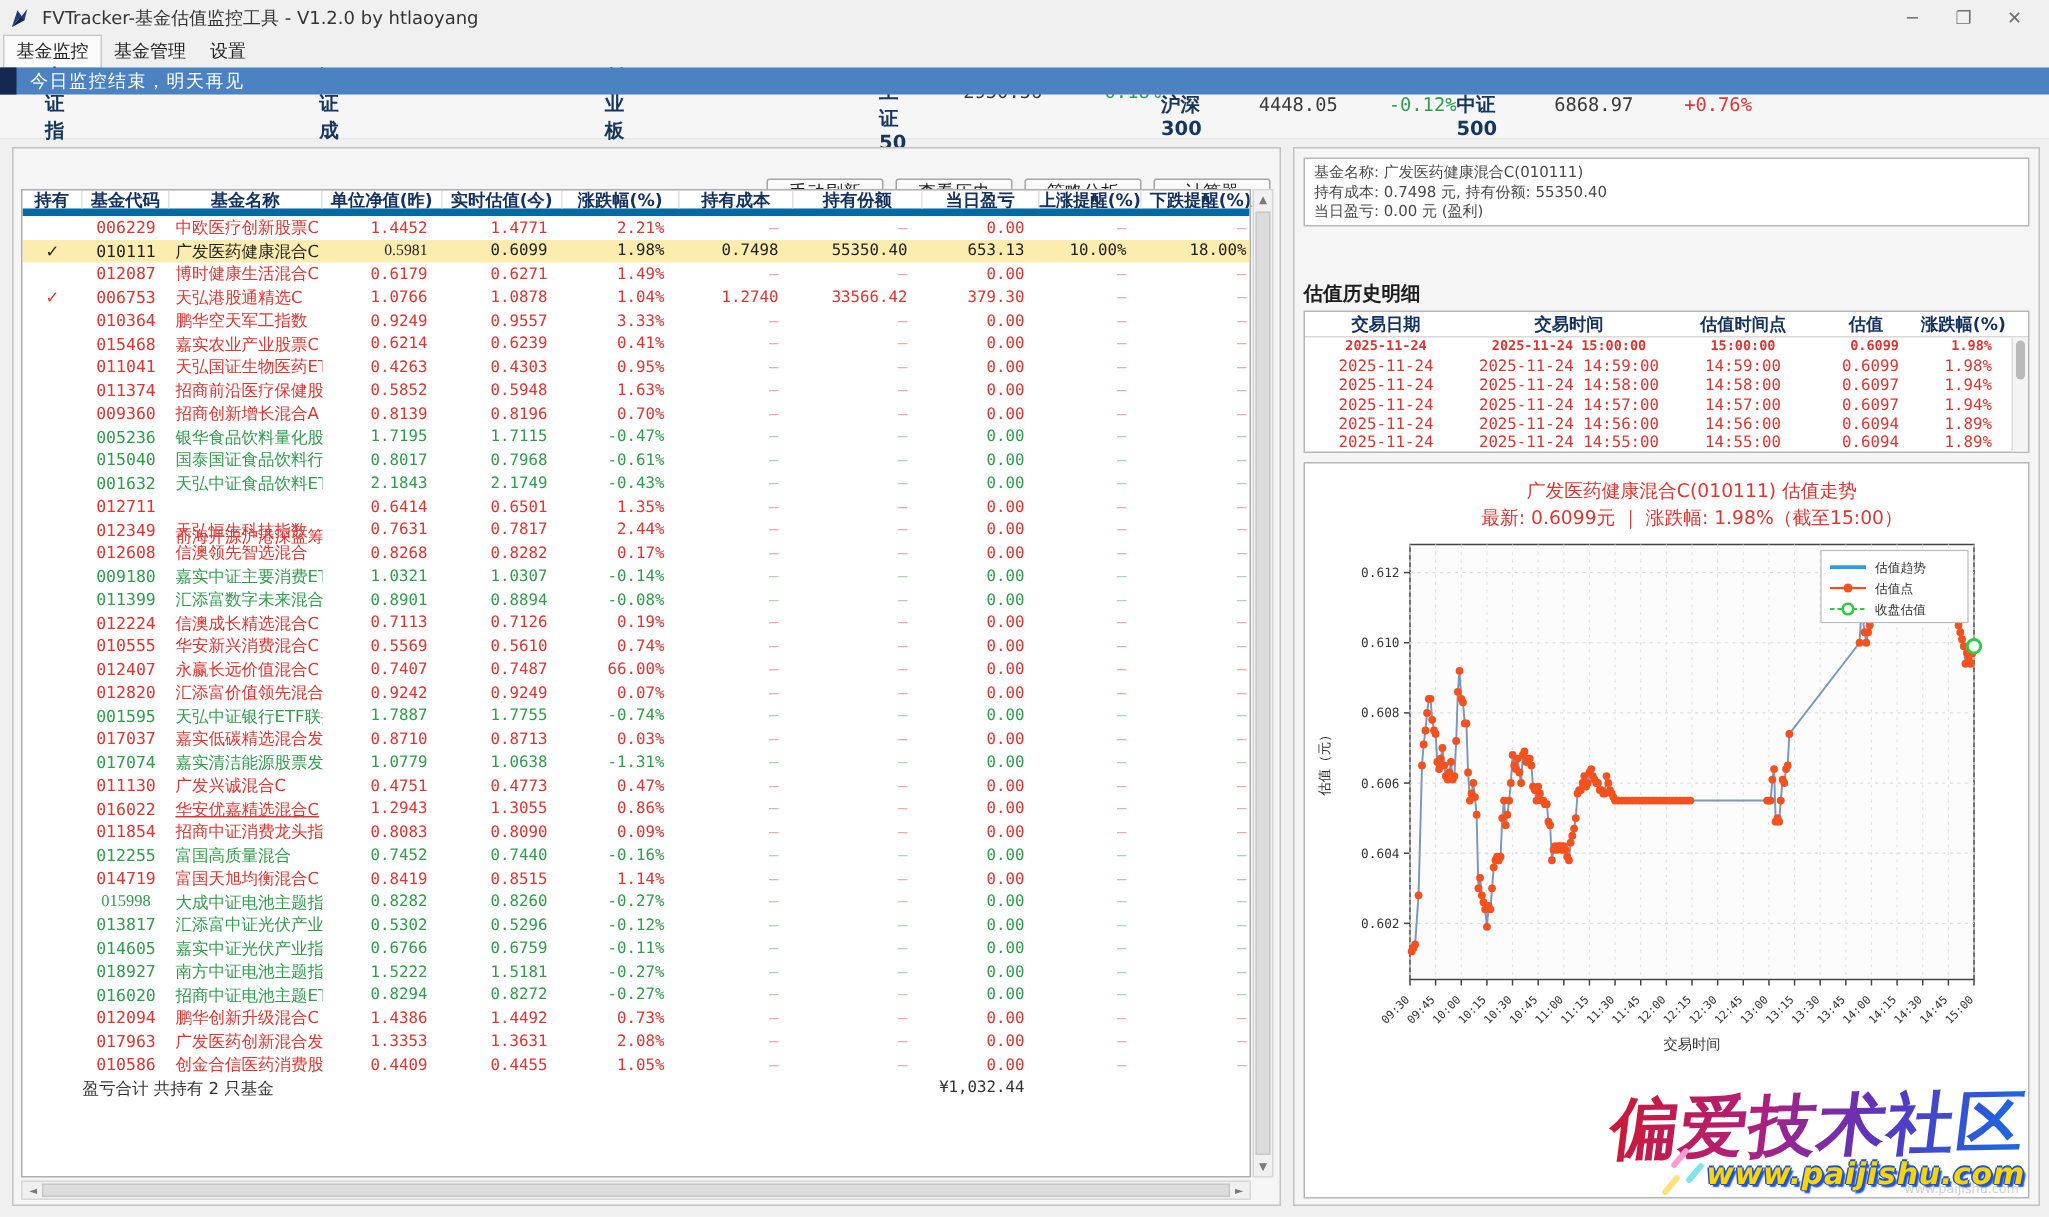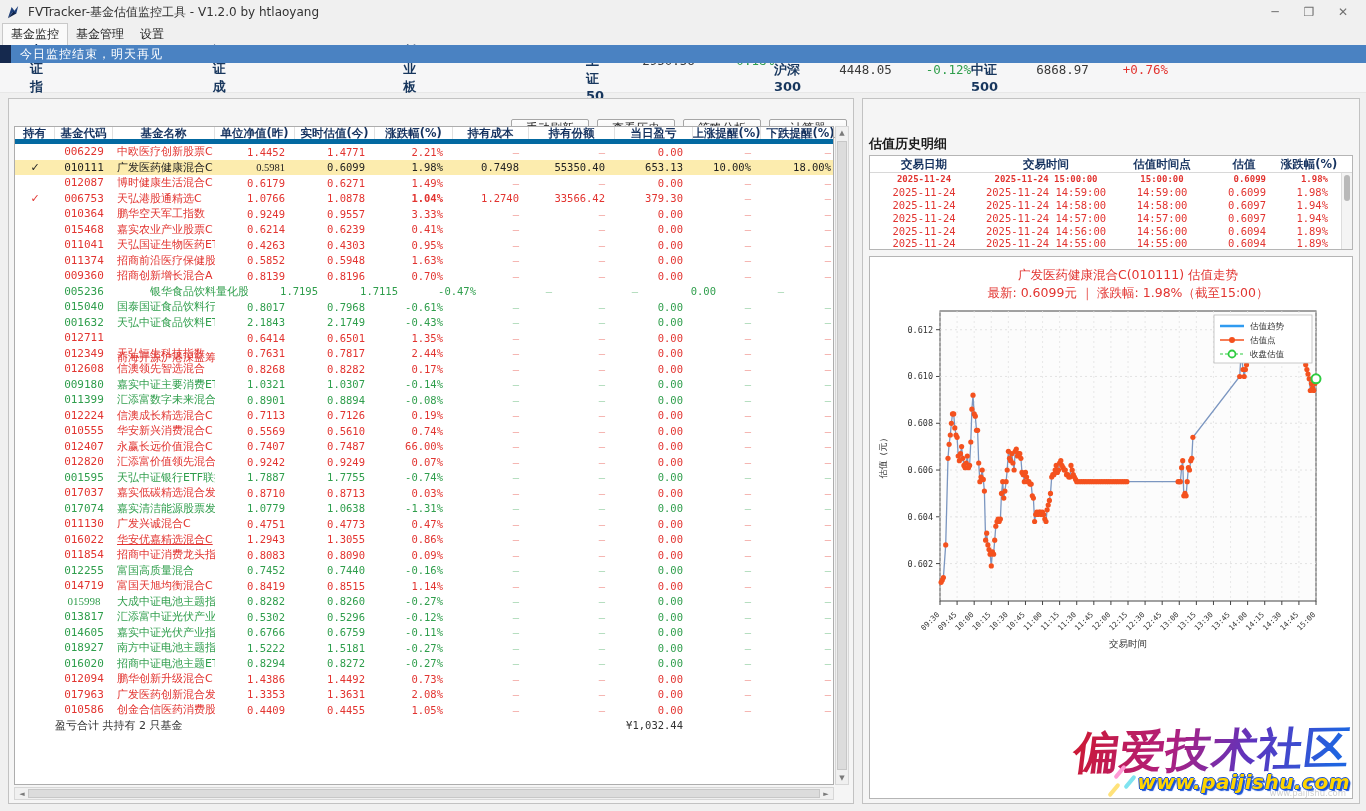--- a/index.html
+++ b/index.html
@@ -207,21 +207,21 @@
           <div class="fc num mono up" style="width: 78px;">0.00</div>
           <div class="fc num mono lite-up" style="width: 68px;">–</div>
           <div class="fc num mono lite-up" style="width: 80px;">–</div>
         </div>
         <div class="frow">
           <div class="fc ctr up" style="width: 40px;">✓</div>
           <div class="fc ctr mono up" style="width: 58px;">006753</div>
           <div class="fc nm up" style="width: 102px;">天弘港股通精选C</div>
           <div class="fc num mono up" style="width: 80px;">1.0766</div>
           <div class="fc num mono up" style="width: 80px;">1.0878</div>
-          <div class="fc num mono up" style="width: 78px; font-weight: bold;">1.04%</div>
+          <div class="fc num mono up" style="width: 78px;">1.04%</div>
           <div class="fc num mono up" style="width: 76px;">1.2740</div>
           <div class="fc num mono up" style="width: 86px;">33566.42</div>
           <div class="fc num mono up" style="width: 78px;">379.30</div>
           <div class="fc num mono lite-up" style="width: 68px;">–</div>
           <div class="fc num mono lite-up" style="width: 80px;">–</div>
         </div>
         <div class="frow">
           <div class="fc ctr up" style="width: 40px;"></div>
           <div class="fc ctr mono up" style="width: 58px;">010364</div>
           <div class="fc nm up" style="width: 102px;">鹏华空天军工指数</div>
@@ -282,21 +282,21 @@
           <div class="fc num mono up" style="width: 78px;">0.70%</div>
           <div class="fc num mono lite-up" style="width: 76px;">–</div>
           <div class="fc num mono lite-up" style="width: 86px;">–</div>
           <div class="fc num mono up" style="width: 78px;">0.00</div>
           <div class="fc num mono lite-up" style="width: 68px;">–</div>
           <div class="fc num mono lite-up" style="width: 80px;">–</div>
         </div>
         <div class="frow">
           <div class="fc ctr down" style="width: 40px;"></div>
           <div class="fc ctr mono down" style="width: 58px;">005236</div>
-          <div class="fc nm down" style="width: 102px; margin-left: 33px;">银华食品饮料量化股</div>
+          <div class="fc nm down" style="width: 102px;">银华食品饮料量化股</div>
           <div class="fc num mono down" style="width: 80px;">1.7195</div>
           <div class="fc num mono down" style="width: 80px;">1.7115</div>
           <div class="fc num mono down" style="width: 78px;">-0.47%</div>
           <div class="fc num mono lite-down" style="width: 76px;">–</div>
           <div class="fc num mono lite-down" style="width: 86px;">–</div>
           <div class="fc num mono down" style="width: 78px;">0.00</div>
           <div class="fc num mono lite-down" style="width: 68px;">–</div>
           <div class="fc num mono lite-down" style="width: 80px;">–</div>
         </div>
         <div class="frow">
@@ -663,20 +663,25 @@
       <div class="arr" style="bottom:2px">▼</div>
     </div>
     <div class="hscroll">
       <div class="arr" style="left:3px;top:2px;width:8px">◄</div>
       <div class="thumb"></div>
       <div class="arr" style="right:3px;left:auto;top:2px;width:8px">►</div>
     </div>
   </div>
 
   <div class="panel right-panel">
+    <div class="info-box">
+      <div>基金名称: 广发医药健康混合C(010111)</div>
+      <div>持有成本: 0.7498 元, 持有份额: 55350.40</div>
+      <div>当日盈亏: 0.00 元 (盈利)</div>
+    </div>
 
     <span class="sec-label">估值历史明细</span>
     <div class="hist-wrap">
       <div id="hist-rows">
           <div class="hrow hdr">
             <div class="hc" style="width: 108px;">交易日期</div>
             <div class="hc" style="width: 136px;">交易时间</div>
             <div class="hc" style="width: 96px;">估值时间点</div>
             <div class="hc" style="width: 68px;">估值</div>
             <div class="hc" style="width: 62px;">涨跌幅(%)</div>

